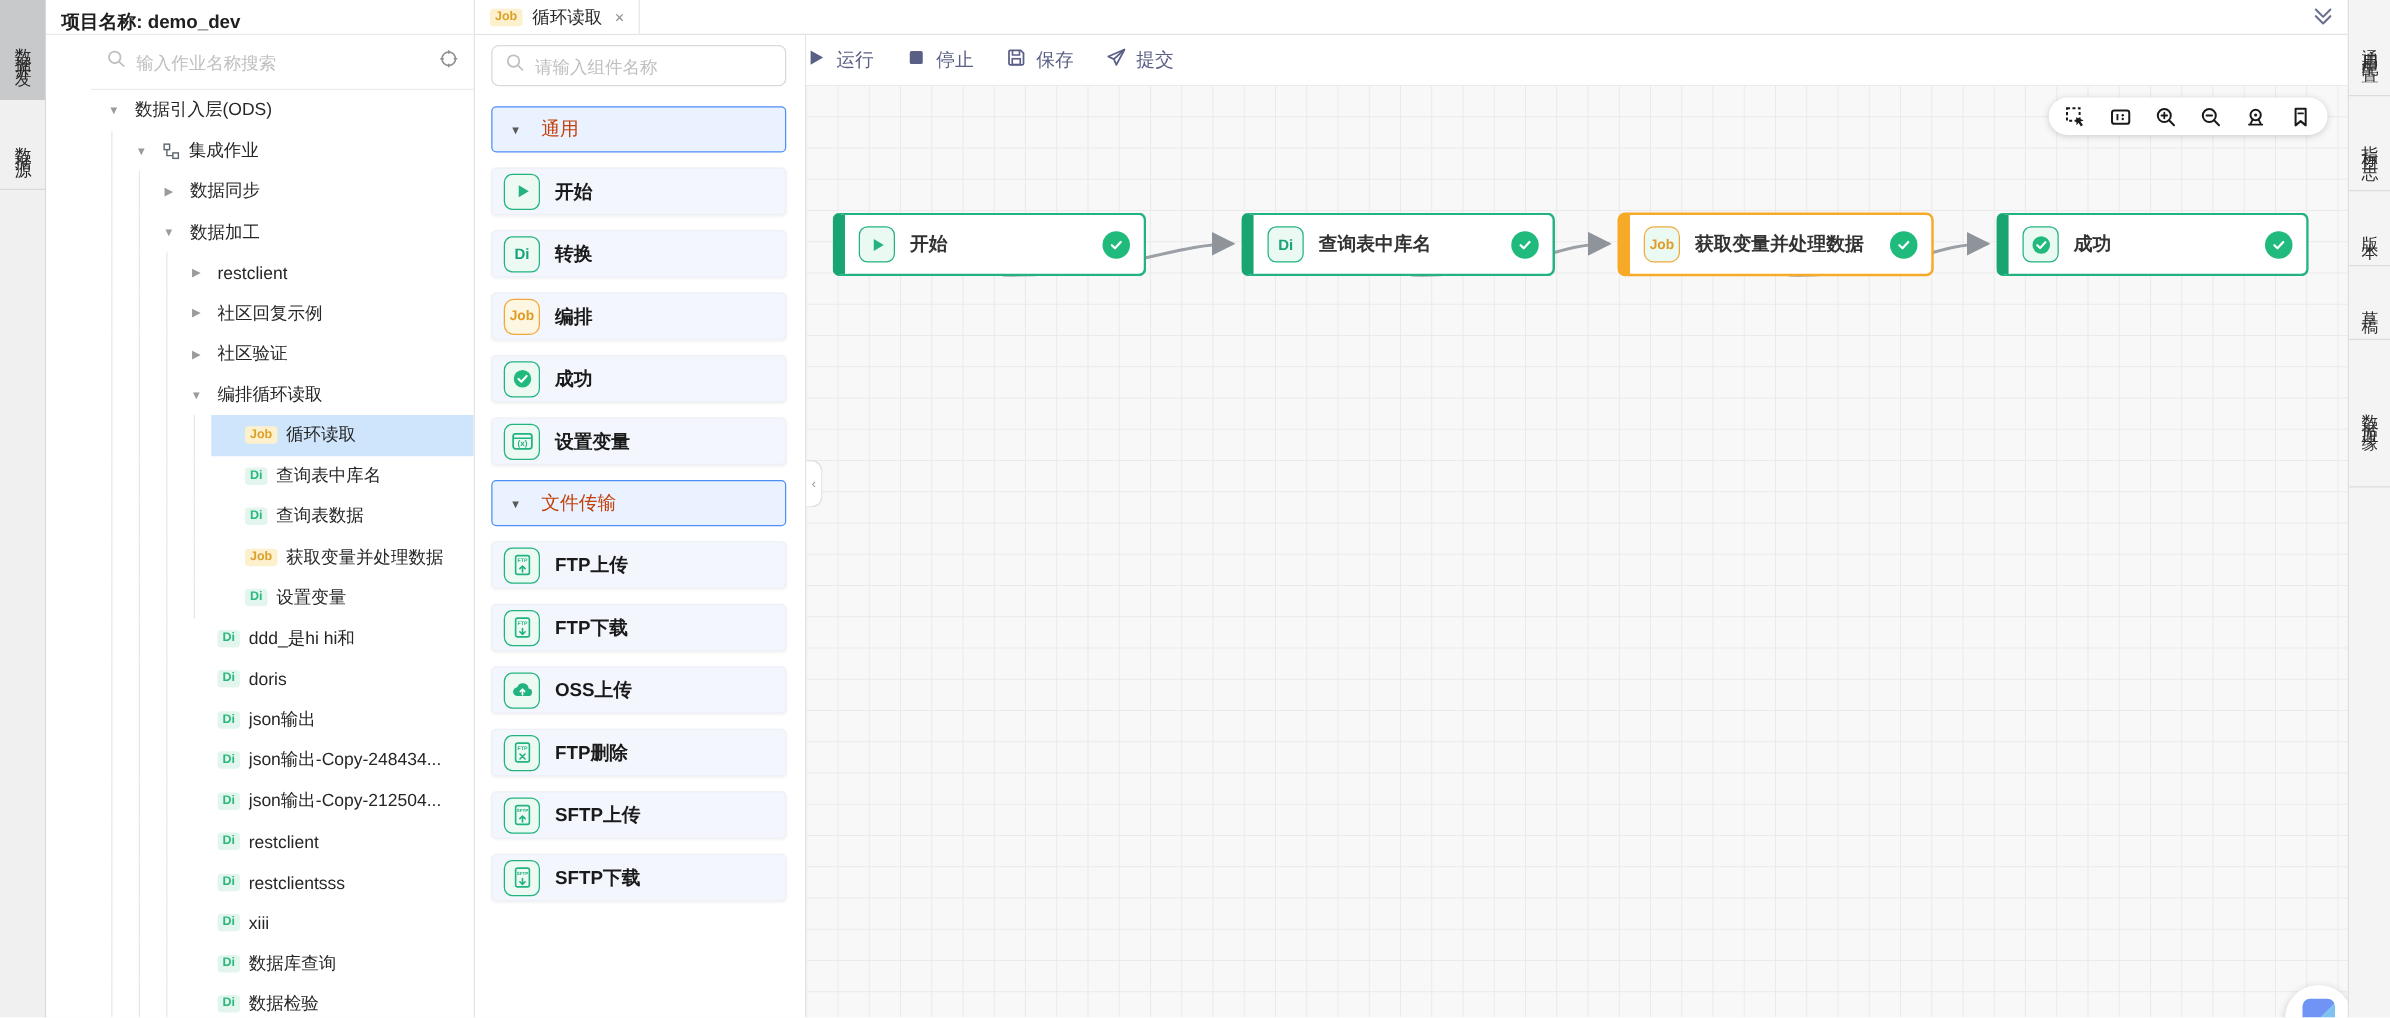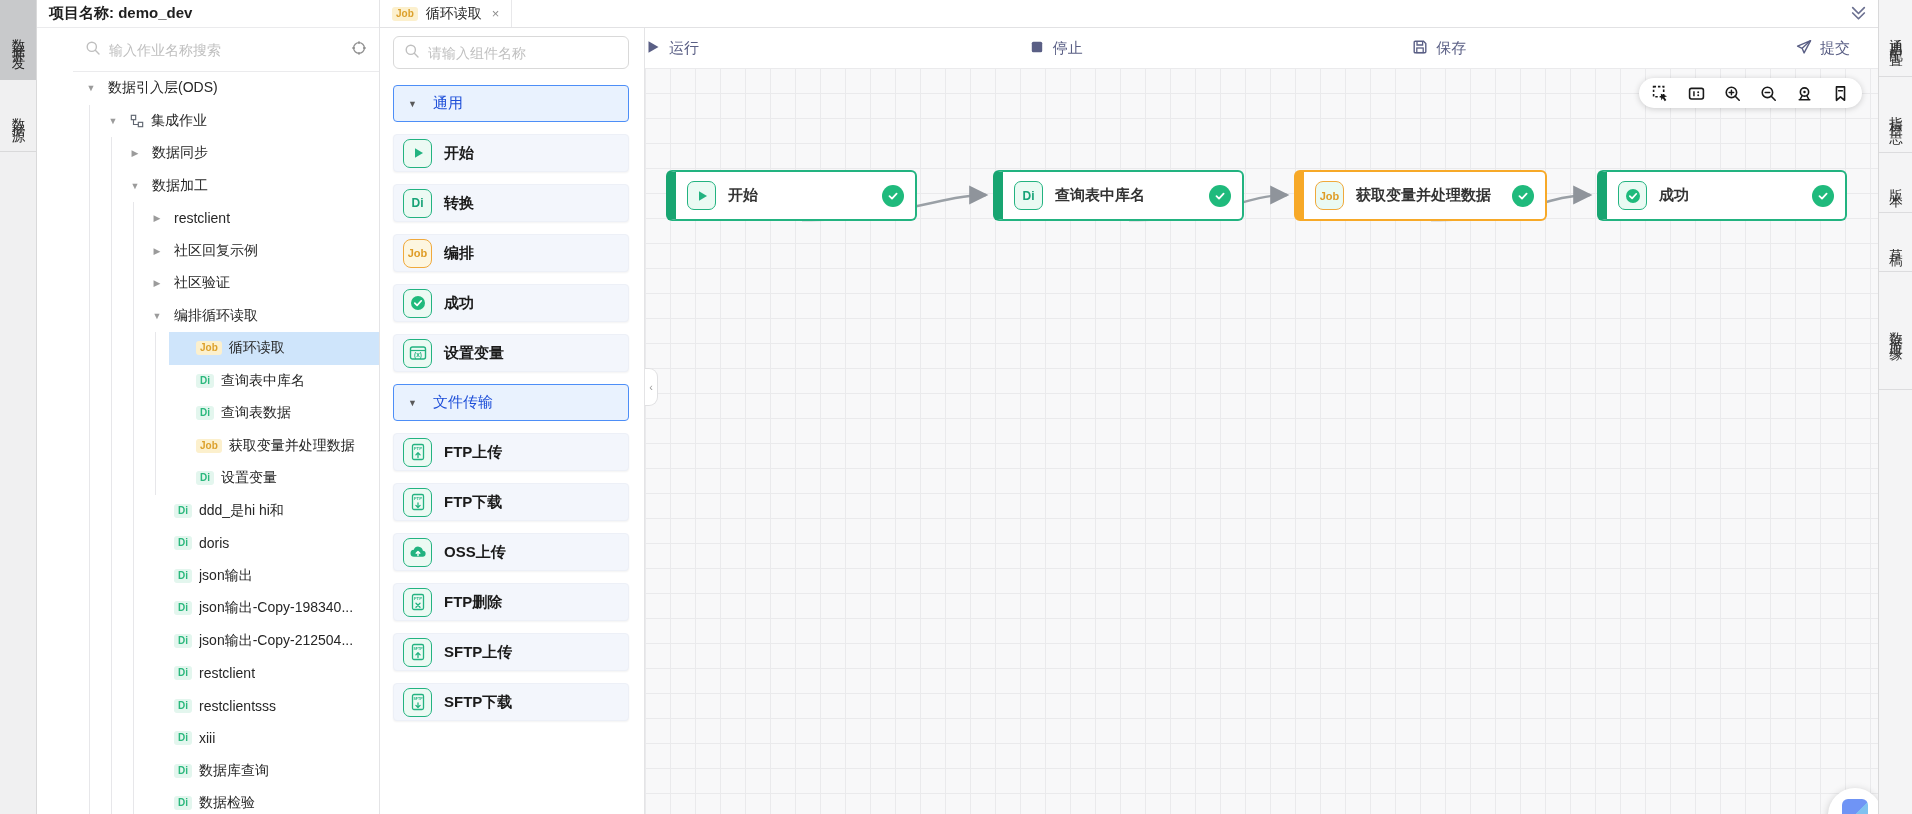--- a/index.html
+++ b/index.html
@@ -9,21 +9,21 @@
 
   
   #left-rail { width:37px; background:#f0f0f1; border-right:1px solid #d9d9da; flex:none; display:flex; flex-direction:column; }
   .rail-tab { writing-mode:vertical-rl; text-orientation:upright; letter-spacing:6px;
     display:flex; align-items:center; justify-content:center; font-size:13.5px; color:#262626; cursor:pointer; }
   .rail-tab.active { background:#c8c9cb; }
   .rail-tab + .rail-tab { border-bottom:1px solid #d9d9da; }
 
   
   #left-panel { width:343px; flex:none; border-right:1px solid #e4e4e6; display:flex; flex-direction:column; background:#fff; }
-  #panel-header { height:28px; flex:none; display:flex; align-items:center; padding-left:12px; border-bottom:1px solid #ebebed; }
+  #panel-header { height:28px; flex:none; display:flex; align-items:flex-end; padding-left:12px; border-bottom:1px solid #ebebed; }
   #panel-title { font-size:15px; font-weight:bold; color:#1f1f1f; }
   #job-search-row { height:44px; flex:none; display:flex; align-items:center; gap:8px; padding:0 12px; border-bottom:1px solid #ebebed;margin-left:36px; }
   #job-search-row input { flex:1; border:none; outline:none; font-size:14px; color:#262626; background:transparent; }
   #job-search-row input::placeholder { color:#bfbfbf; }
   #tree { flex:1; overflow:hidden; position:relative; }
   .tree-row { height:32.5px; display:flex; align-items:center; position:relative; font-size:14px; cursor:pointer; }
   .tree-guide { position:absolute; top:0; bottom:0; width:1px; background:#e7e7ea; }
   .row-inner { display:flex; align-items:center; height:100%; flex:1; gap:7px; min-width:0; }
   .tree-row.selected .row-inner { background:#cfe5fb; }
   .arrow-slot { width:20px; flex:none; text-align:center; font-size:9px; color:#9b9b9b; }
@@ -44,33 +44,33 @@
 
   
   #palette { width:265px; flex:none; background:#fff; border-right:1px solid #e4e4e6; overflow:hidden; }
   #palette-search { margin:8px 15px 16px 13px; height:33px; border:1px solid #d9d9d9; border-radius:6px;
     display:flex; align-items:center; gap:8px; padding:0 10px; }
   #palette-search input { flex:1; border:none; outline:none; font-size:14px; background:transparent; }
   #palette-search input::placeholder { color:#c0c0c0; }
   .p-section { height:37px; margin:0 15px 12px 13px; border:1px solid #4d8ef7; background:#e9f2fe; border-radius:4px;
     display:flex; align-items:center; gap:16px; padding:0 14px; cursor:pointer; }
   .p-section .sec-arrow { font-size:9px; color:#595959; }
-  .p-section .sec-label { font-size:15px; color:#1d4ed8; }
+  .p-section .sec-label { font-size:15px; color:#c2410c; }
   .p-item { height:38px; margin:0 15px 12px 13px; background:#f3f6fc; border:1px solid #edf0f7; border-radius:4px;
     box-shadow:0 1px 2px rgba(0,0,0,.05); display:flex; align-items:center; gap:12px; padding:0 9px; cursor:grab; }
   .p-item .p-label { font-size:15px; font-weight:bold; color:#1a1a1a; }
 
   .chip { width:29px; height:29px; flex:none; border:1.5px solid #22b380; border-radius:7px; background:#ecfaf3;
     display:flex; align-items:center; justify-content:center; font-weight:bold; }
   .chip.txt-di { color:#17a377; font-size:12px; }
   .chip.orange { border-color:#f0a93c; background:#fdf6e0; color:#df9c26; font-size:11px; border-radius:8px; }
 
   
   #canvas { flex:1; display:flex; flex-direction:column; min-width:0; position:relative; }
-  #canvas-header { height:40px; flex:none; background:#fff; display:flex; align-items:center; justify-content:space-between; gap:15px; padding-right:28px; }
+  #canvas-header { height:40px; flex:none; background:#fff; display:flex; align-items:center; justify-content:flex-start; gap:26px; padding-right:28px;font-family:Liberation Mono, monospace; }
   .cbtn { display:flex; align-items:center; gap:8px; font-size:15px; color:#5a5f85; cursor:pointer; background:none; border:none; font-family:inherit; }
   #grid { flex:1; position:relative; overflow:hidden; background-color:#f8f8f9;
     background-image:linear-gradient(#eaeaec 1px,transparent 1px),linear-gradient(90deg,#eaeaec 1px,transparent 1px);
     background-size:25px 25px; }
   #edges { position:absolute; inset:0; width:100%; height:100%; }
   .node { position:absolute; height:51px; background:#fff; border:2px solid #22b380; border-left:10px solid #18a571;
     border-radius:6px; display:flex; align-items:center; gap:12px; padding:0 11px; cursor:pointer; }
   .node.orange { border-color:#f7a928; border-left-color:#f7a928; }
   .node .node-label { font-size:15px; font-weight:bold; color:#333; white-space:nowrap; }
   .node .status { margin-left:auto; width:22px; height:22px; border-radius:50%; background:#1fba7c; flex:none;
@@ -275,21 +275,21 @@
             <span class="tree-label">json输出</span>
           </div>
         </div>
         <div class="tree-row" style="padding-left: 110px;">
           <span class="tree-guide" style="left: 52px;"></span>
           <span class="tree-guide" style="left: 74px;"></span>
           <span class="tree-guide" style="left: 96px;"></span>
           <div class="row-inner">
             <span class="arrow-slot"></span>
             <span class="badge di">Di</span>
-            <span class="tree-label">json输出-Copy-198340...</span>
+            <span class="tree-label">json输出-Copy-248434...</span>
           </div>
         </div>
         <div class="tree-row" style="padding-left: 110px;">
           <span class="tree-guide" style="left: 52px;"></span>
           <span class="tree-guide" style="left: 74px;"></span>
           <span class="tree-guide" style="left: 96px;"></span>
           <div class="row-inner">
             <span class="arrow-slot"></span>
             <span class="badge di">Di</span>
             <span class="tree-label">json输出-Copy-212504...</span>

